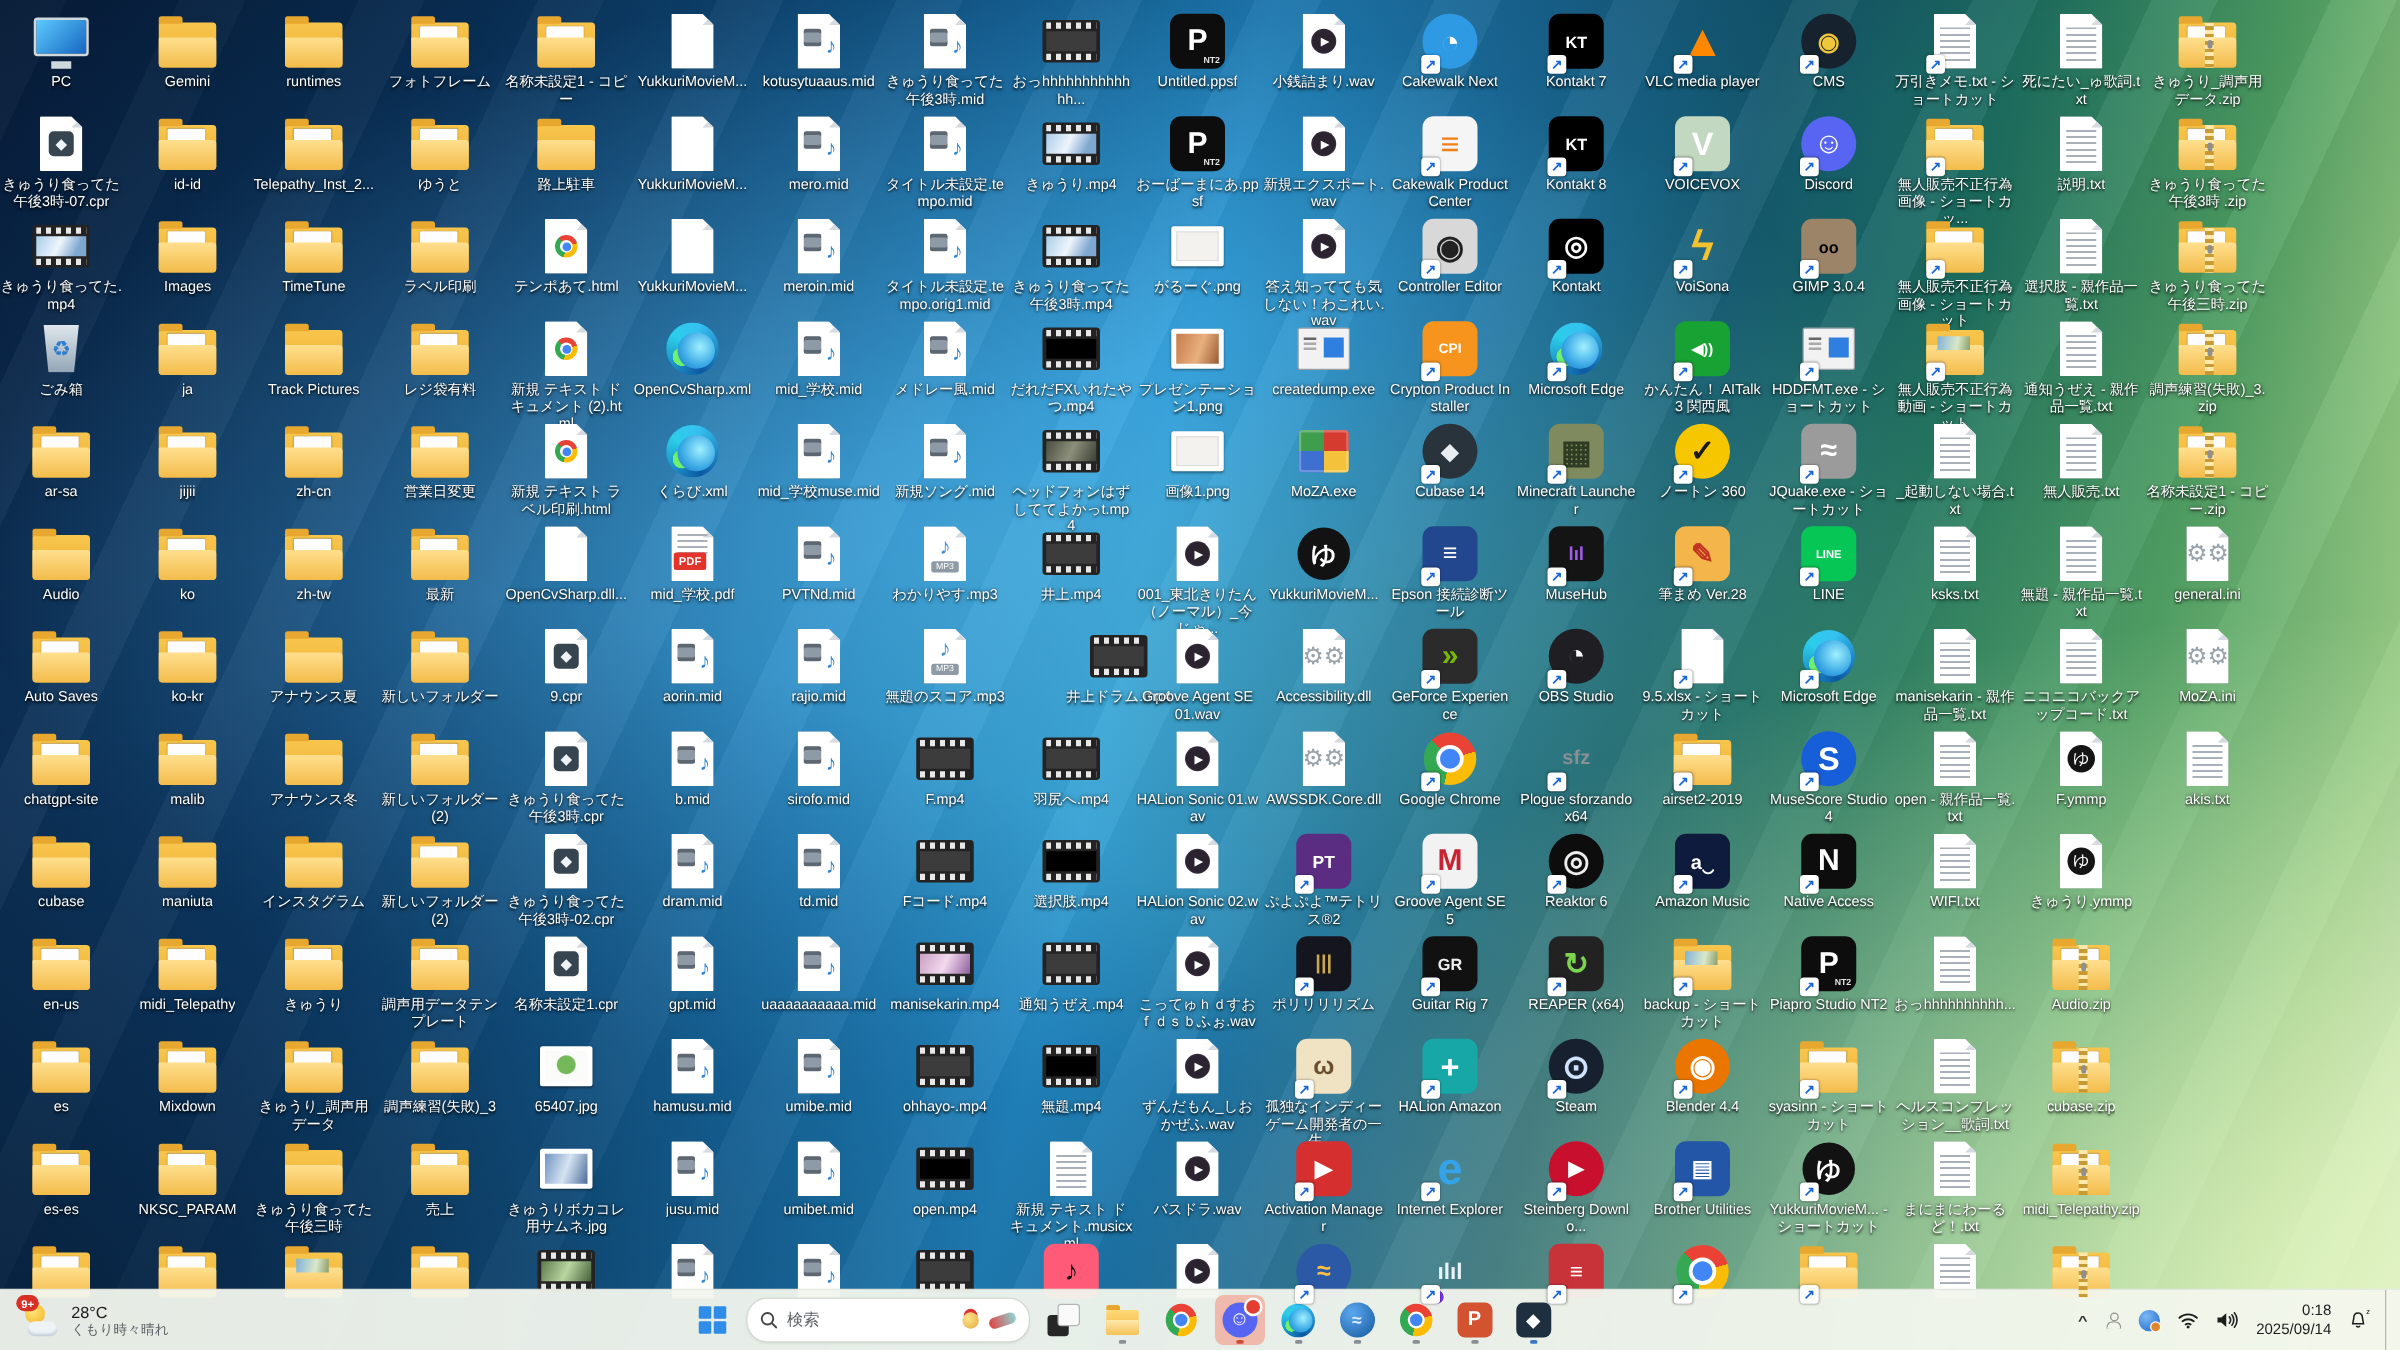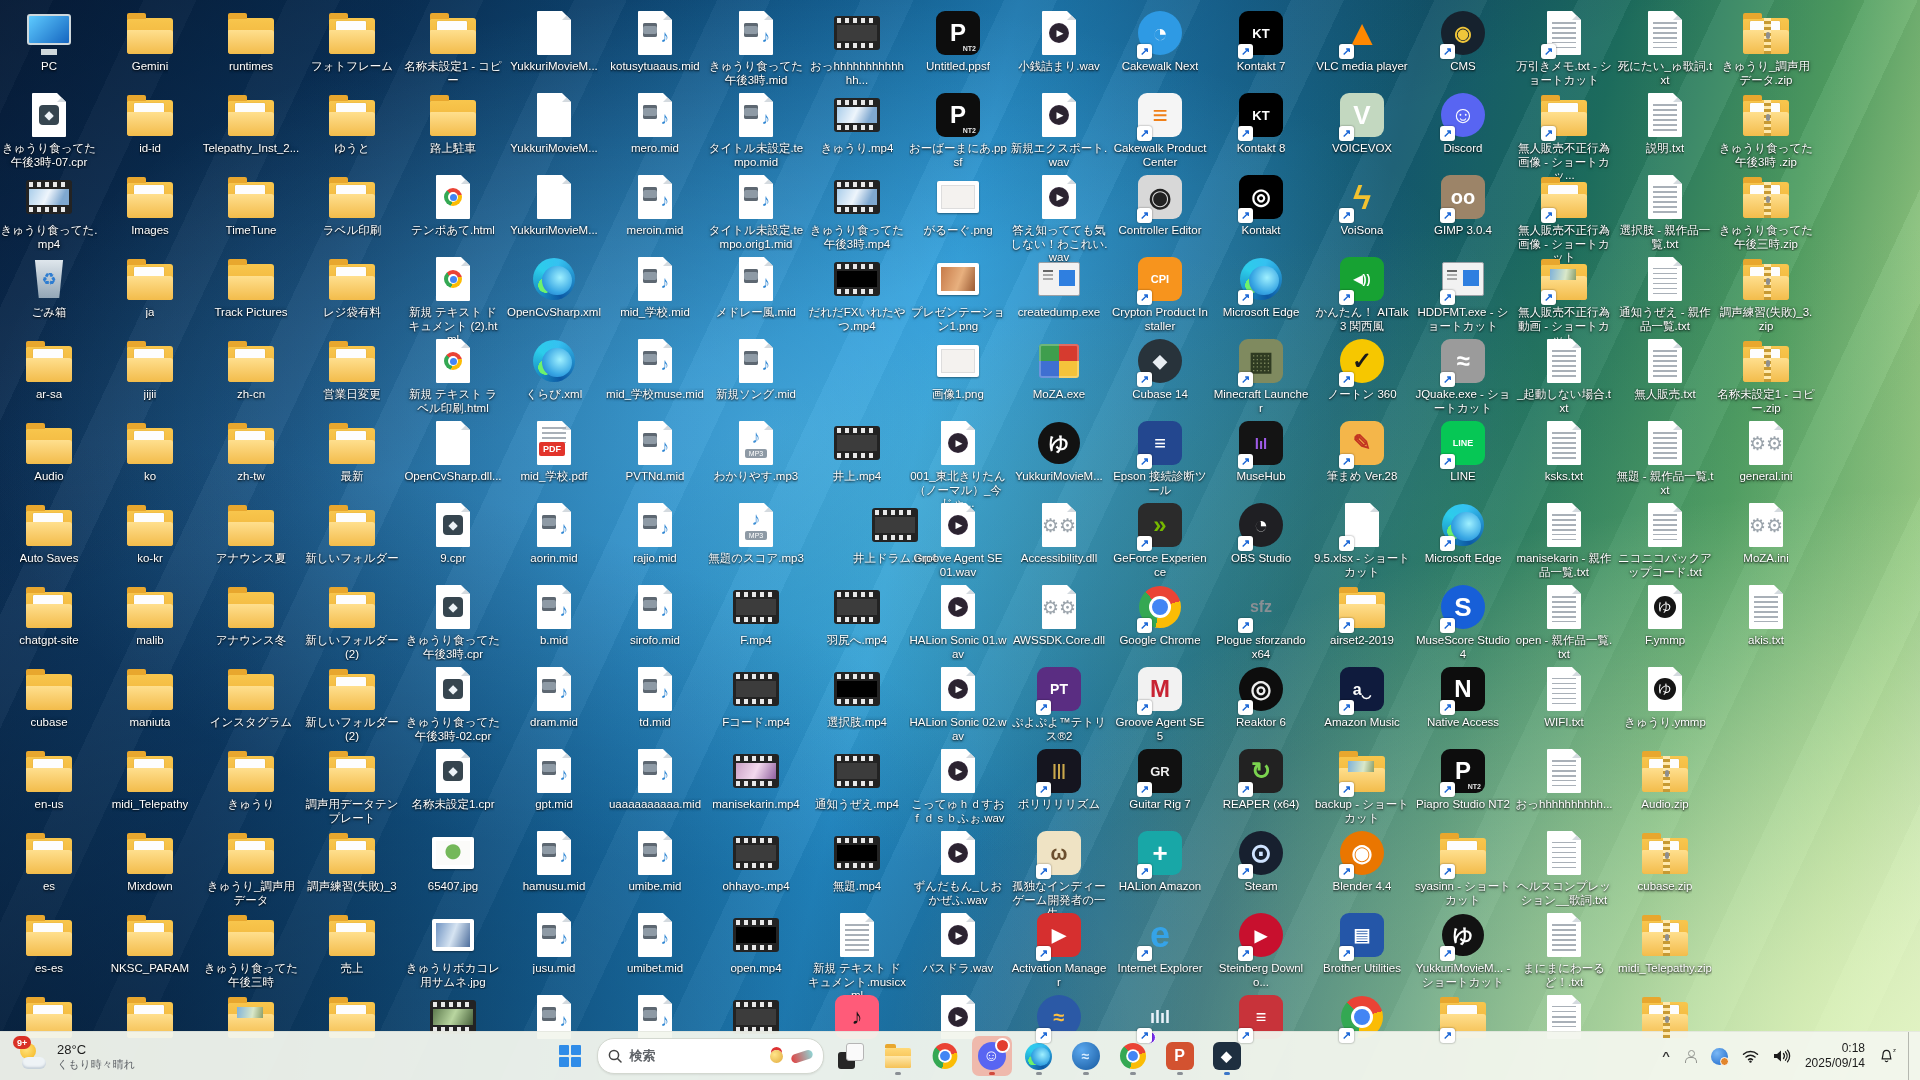--- a/index.html
+++ b/index.html
@@ -88,21 +88,21 @@
 
 #taskbar{position:absolute;left:0;right:0;bottom:0;height:48px;background:rgba(242,246,237,.95);border-top:1px solid rgba(0,0,0,.05);}
 #tb-center{position:absolute;left:0;right:0;top:0;bottom:0;display:flex;align-items:center;justify-content:center;gap:7px;transform:translateX(-62px);}
 .tbbtn{width:40px;height:40px;border-radius:7px;display:flex;align-items:center;justify-content:center;position:relative;flex:none;}
 .tbbtn .dot{position:absolute;bottom:1px;left:50%;width:6px;height:3px;margin-left:-3px;border-radius:2px;background:#8a8f95;}
 .dot-red{background:#d04a3c!important}.dot-blue{background:#3b76c9!important}
 .tb-active{background:#efb9ac;}
 .badge{position:absolute;top:2px;right:2px;width:11px;height:11px;border-radius:50%;background:#e33e2f;border:2px solid #fff;}
 .startlogo{width:22px;height:22px;display:grid;grid-template-columns:10px 10px;grid-template-rows:10px 10px;gap:2px;}
 .startlogo i{background:#2f8ce8;border-radius:1px;}
-#searchpill{height:34px;width:205px;background:#fff;border:1px solid #d3d8d0;border-radius:17px;display:flex;align-items:center;padding:0 10px;gap:8px;box-shadow:0 1px 2px rgba(0,0,0,.08);font-weight:bold;}
+#searchpill{height:34px;width:205px;background:#fff;border:1px solid #d3d8d0;border-radius:17px;display:flex;align-items:center;padding:0 10px;gap:8px;box-shadow:0 1px 2px rgba(0,0,0,.08);}
 #searchpill .stext{color:#5f6368;font-size:13px;flex:1;}
 .medal{width:13px;height:13px;border-radius:50%;background:radial-gradient(circle at 35% 35%,#ffe58a,#e0a93c);box-shadow:0 -4px 0 -1px #d33;}
 .pen{width:22px;height:9px;border-radius:5px;background:linear-gradient(90deg,#e04444,#8fd4d4);transform:rotate(-18deg);}
 .squaresapp{width:26px;height:26px;position:relative;}
 .squaresapp::before{content:"";position:absolute;left:0;bottom:0;width:17px;height:17px;background:#262626;border-radius:3px;}
 .squaresapp::after{content:"";position:absolute;right:0;top:0;width:16px;height:16px;background:#fafafa;border:1px solid #b5b5b5;border-radius:3px;}
 .minifolder{width:26px;height:20px;background:linear-gradient(#ffd978,#f0b23e);border-radius:2px;position:relative;margin-top:4px;}
 .minifolder::before{content:"";position:absolute;top:-4px;left:0;width:11px;height:4px;background:#e8a72e;border-radius:2px 2px 0 0;}
 .minifolder::after{content:"";position:absolute;left:0;right:0;bottom:0;height:12px;background:linear-gradient(#ffe9ad,#f5c257);border-radius:0 0 2px 2px;}
 .tbapp{width:28px;height:28px;display:flex;align-items:center;justify-content:center;font-weight:bold;}
@@ -1040,20 +1040,28 @@
       <div class="lbl">きゅうり食ってた午後3時.mp4</div>
     </div>
       <div class="cell" style="left:807px;top:255px">
       <div class="ic">
           <div class="film">
             <div class="filmc fc-black"></div>
           </div>
         </div>
       <div class="lbl">だれだFXいれたやつ.mp4</div>
     </div>
+      <div class="cell" style="left:807px;top:337px">
+      <div class="ic">
+          <div class="film">
+            <div class="filmc fc-imgdark"></div>
+          </div>
+        </div>
+      <div class="lbl">ヘッドフォンはずしててよかっt.mp4</div>
+    </div>
       <div class="cell" style="left:807px;top:419px">
       <div class="ic">
           <div class="film">
             <div class="filmc fc-dark"></div>
           </div>
         </div>
       <div class="lbl">井上.mp4</div>
     </div>
       <div class="cell" style="left:845px;top:501px">
       <div class="ic">
@@ -1612,21 +1620,21 @@
     </div>
       <div class="cell" style="left:1413px;top:91px">
       <div class="ic">
           <div class="app shape-circle" style="background:#5865f2;color:#ffffff;font-size:24px">☺</div>
           <span class="sc">↗</span>
         </div>
       <div class="lbl">Discord</div>
     </div>
       <div class="cell" style="left:1413px;top:173px">
       <div class="ic">
-          <div class="app shape-sq" style="background:#9c8468;color:#ffffff;font-size:20px">oo</div>
+          <div class="app shape-sq" style="background:#9c8468;color:#000000;font-size:13px">oo</div>
           <span class="sc">↗</span>
         </div>
       <div class="lbl">GIMP 3.0.4</div>
     </div>
       <div class="cell" style="left:1413px;top:255px">
       <div class="ic">
           <div class="winapp"></div>
           <span class="sc">↗</span>
         </div>
       <div class="lbl">HDDFMT.exe - ショートカット</div>

